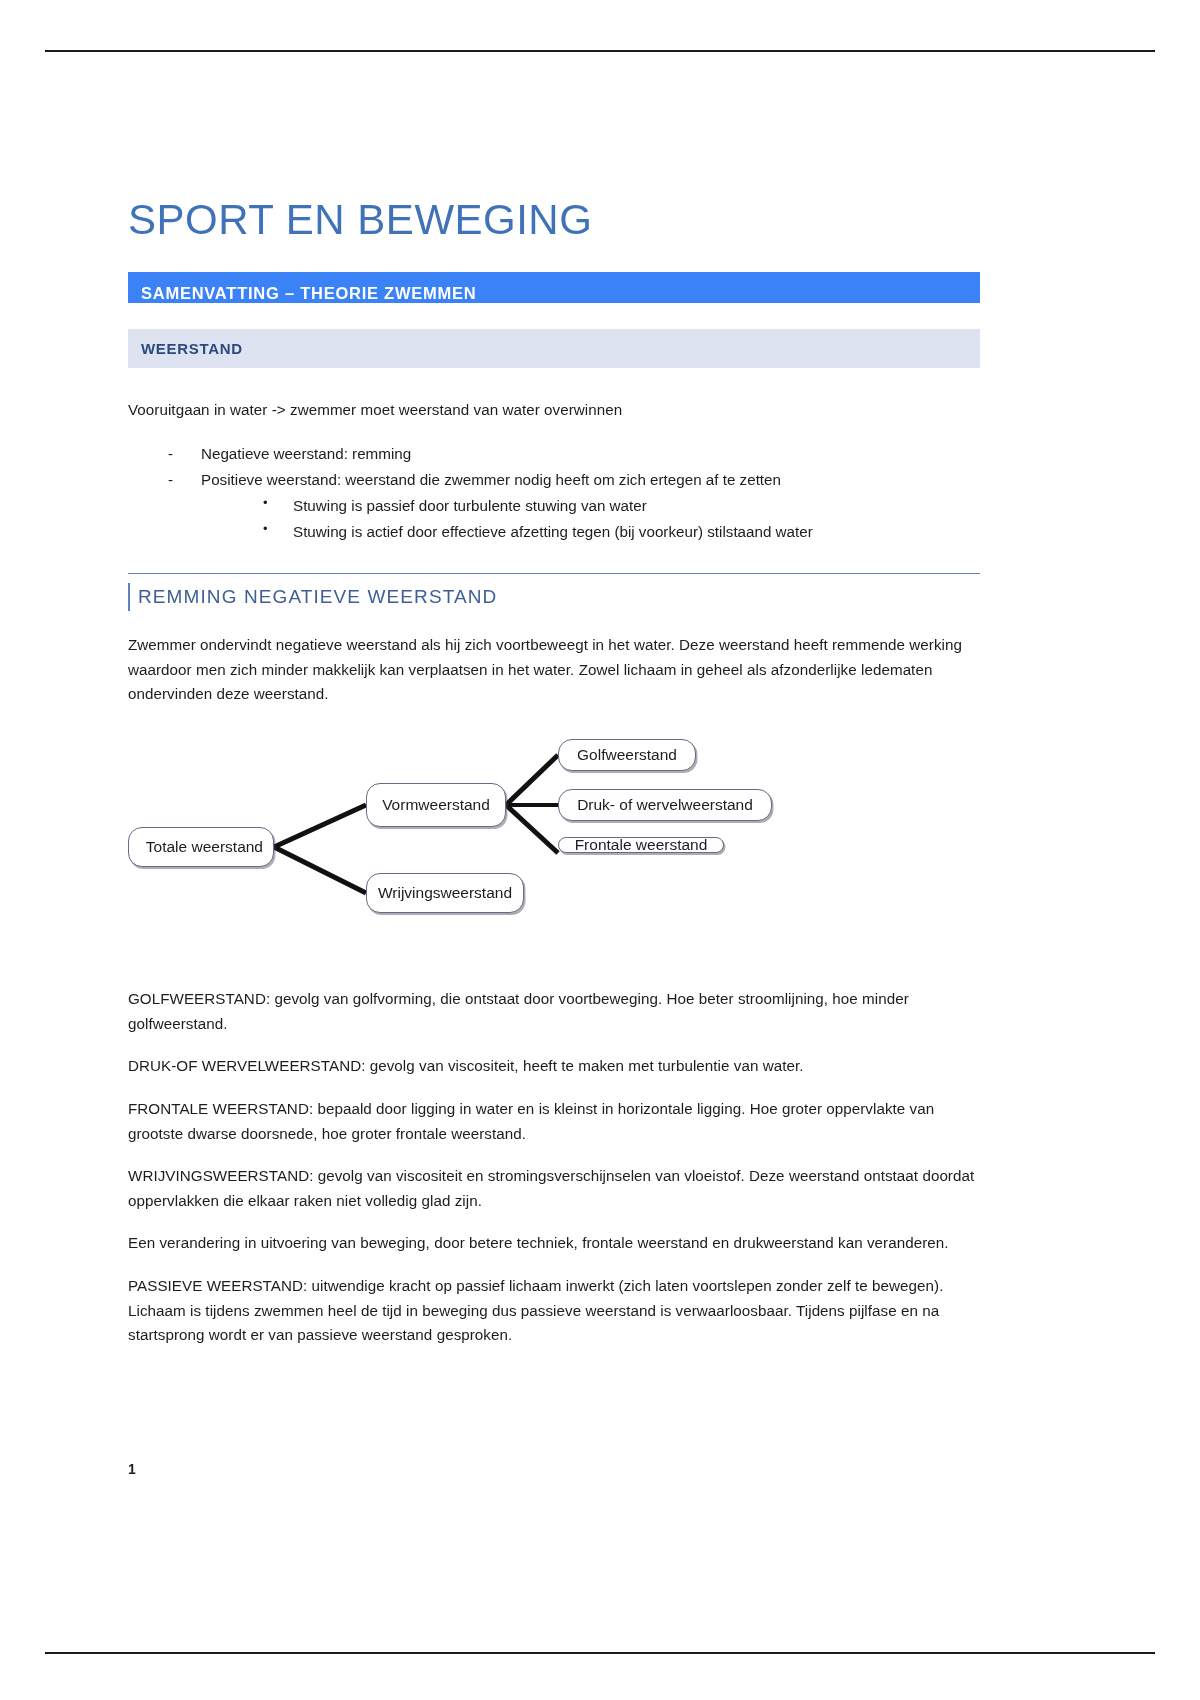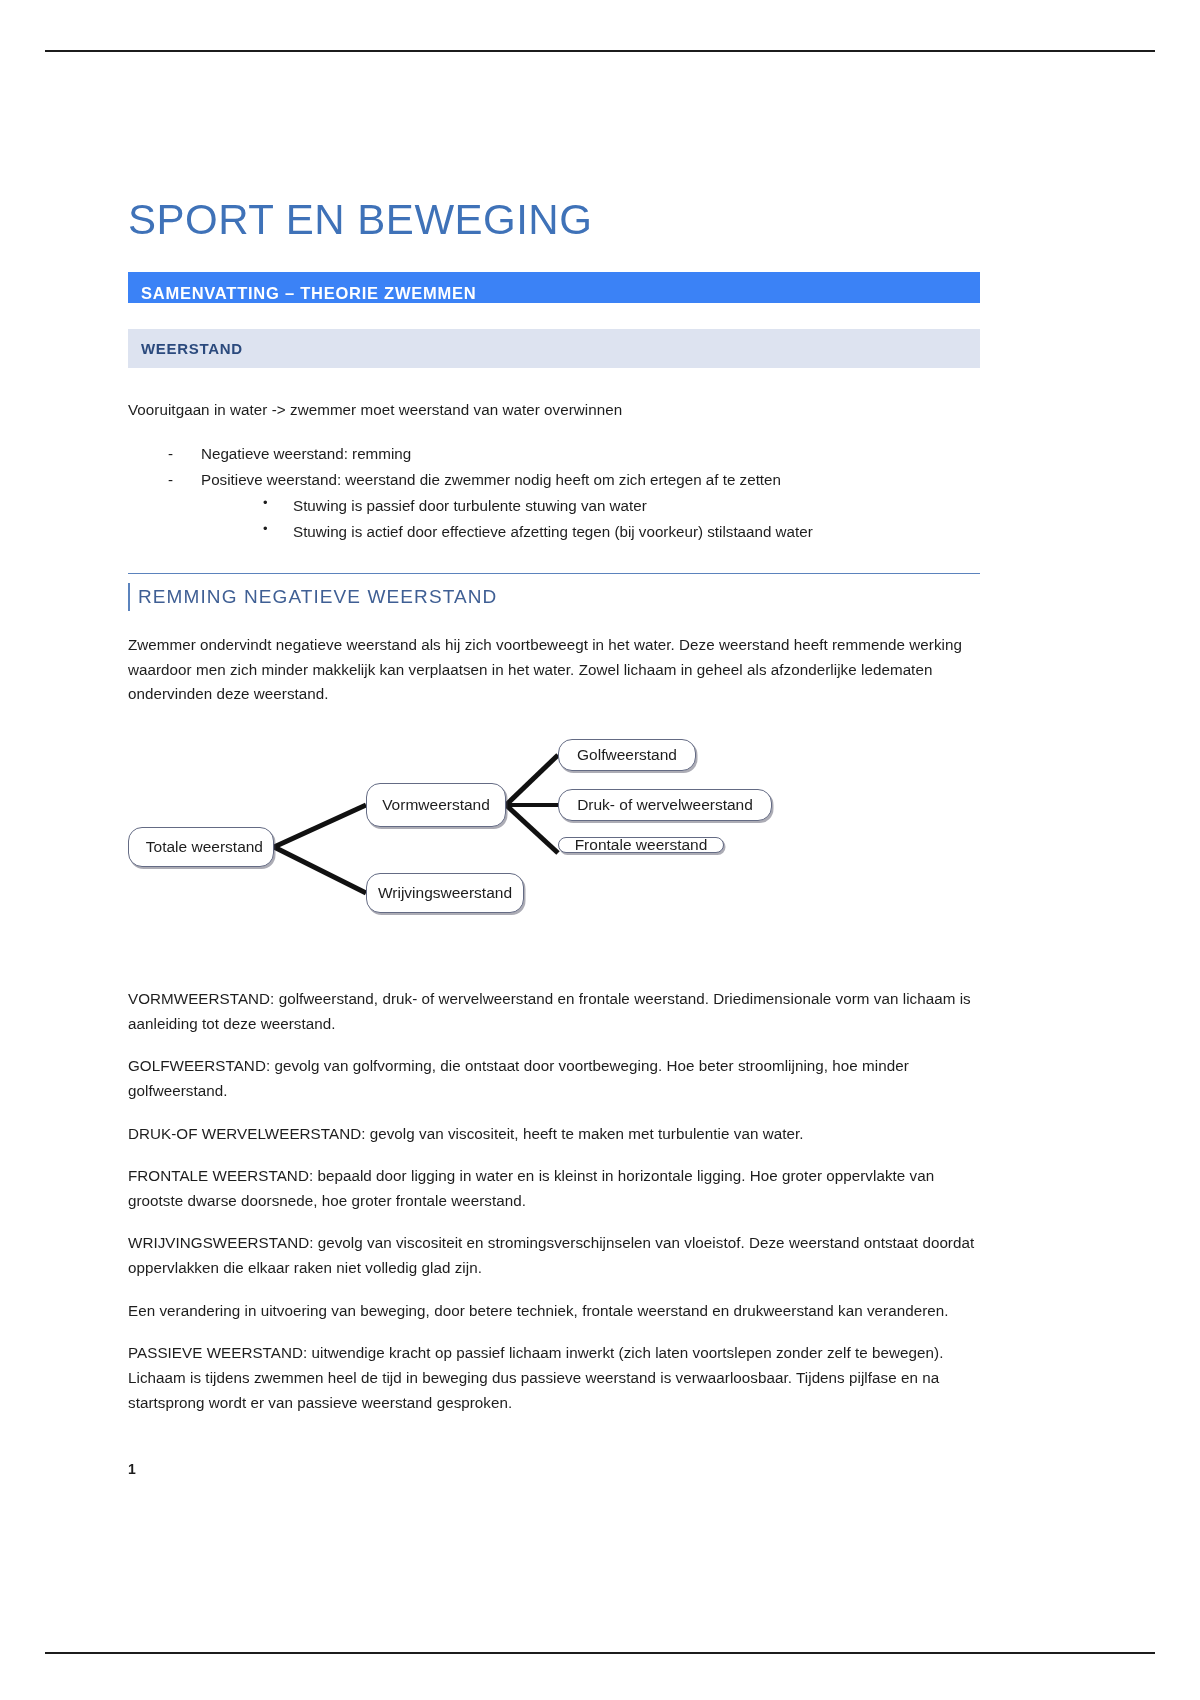--- a/index.html
+++ b/index.html
@@ -241,21 +241,20 @@
       </div>
       <div class="node n-druk">
         <span>Druk- of wervelweerstand</span>
       </div>
       <div class="node n-front">
         <span>Frontale weerstand</span>
       </div>
     </div>
 
     <div class="defs">
-      <p class="body">VORMWEERSTAND: golfweerstand, druk- of wervelweerstand en frontale weerstand. Driedimensionale vorm van lichaam is aanleiding tot deze weerstand.</p>
       <p class="body">GOLFWEERSTAND: gevolg van golfvorming, die ontstaat door voortbeweging. Hoe beter stroomlijning, hoe minder golfweerstand.</p>
       <p class="body">DRUK-OF WERVELWEERSTAND: gevolg van viscositeit, heeft te maken met turbulentie van water.</p>
       <p class="body">FRONTALE WEERSTAND: bepaald door ligging in water en is kleinst in horizontale ligging. Hoe groter oppervlakte van grootste dwarse doorsnede, hoe groter frontale weerstand.</p>
       <p class="body">WRIJVINGSWEERSTAND: gevolg van viscositeit en stromingsverschijnselen van vloeistof. Deze weerstand ontstaat doordat oppervlakken die elkaar raken niet volledig glad zijn.</p>
       <p class="body">Een verandering in uitvoering van beweging, door betere techniek, frontale weerstand en drukweerstand kan veranderen.</p>
       <p class="body">PASSIEVE WEERSTAND: uitwendige kracht op passief lichaam inwerkt (zich laten voortslepen zonder zelf te bewegen). Lichaam is tijdens zwemmen heel de tijd in beweging dus passieve weerstand is verwaarloosbaar. Tijdens pijlfase en na startsprong wordt er van passieve weerstand gesproken.</p>
     </div>
 
   </div>
 

